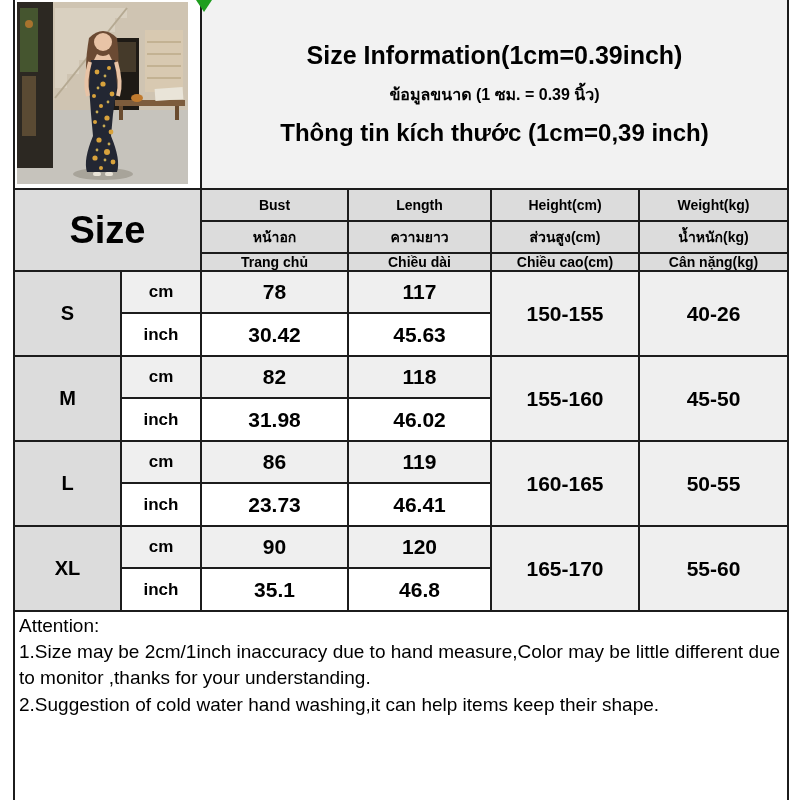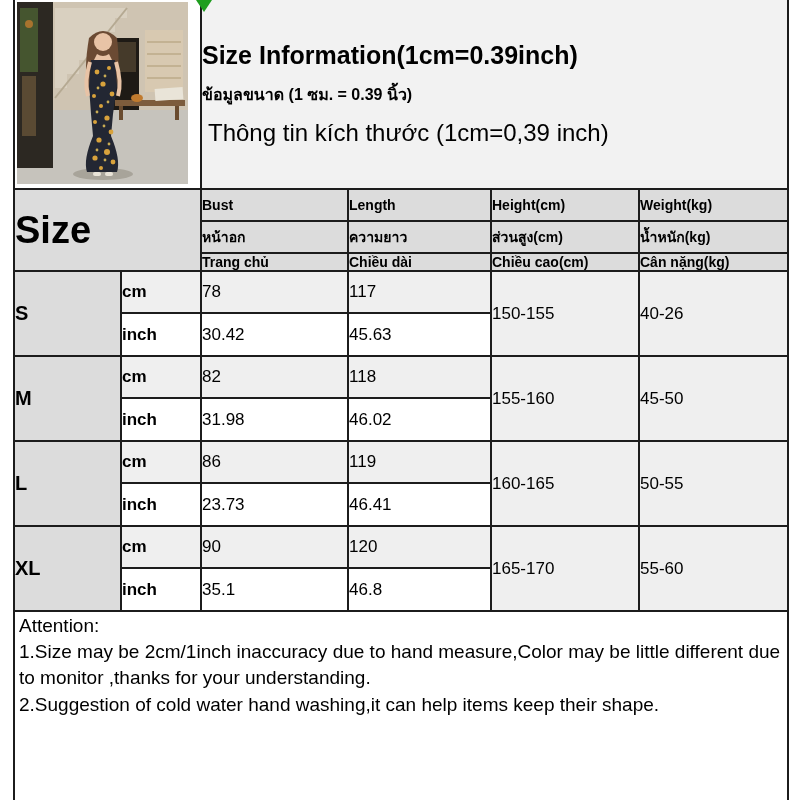--- a/index.html
+++ b/index.html
@@ -9,41 +9,41 @@
     position:relative; overflow:hidden;
   }
   .sheet { position:absolute; left:0; top:0; width:800px; height:800px; }
 
   table.size-table {
     position:absolute; left:13px; top:0;
     width:774px; border-collapse:collapse; table-layout:fixed;
   }
   td {
     border:2px solid #1c1c1c; padding:0;
-    vertical-align:middle;
+    text-align:center; vertical-align:middle;
   }
   tr.r-photo td { border-top:none; }
 
   .photo-cell { background:#ffffff; vertical-align:top; }
   .photo-cell svg { display:block; margin:2px 10px 4px 2px; }
 
   .title-cell { background:#f2f2f2; }
   .title-l1 { font-size:25px; font-weight:bold; margin:4px 0 2px 0; }
   .title-l2 { font-size:16px; font-weight:bold; margin:12px 0; }
-  .title-l3 { font-size:24px; font-weight:normal; margin:4px 6px; }
+  .title-l3 { font-size:24px; font-weight:bold; margin:4px 6px; }
 
   .gray  { background:#dcdcdc; }
   .lite  { background:#efefef; }
   .white { background:#ffffff; }
 
   .size-big  { font-size:38px; font-weight:bold; }
   .hdr       { font-size:14px; font-weight:bold; }
   .size-name { font-size:20px; font-weight:bold; }
   .unit      { font-size:17px; font-weight:bold; }
-  .val       { font-size:17px; font-weight:normal; }
+  .val       { font-size:21px; font-weight:bold; }
 
   tr.r-h1 { height:32px; } tr.r-h2 { height:32px; } tr.r-h3 { height:18px; }
   tr.r-cm { height:42px; } tr.r-inch { height:43px; }
   tr.r-photo { height:188px; }
   tr.r-att { height:206px; }
 
   .att-cell { background:#ffffff; text-align:left; vertical-align:top; }
   .att-inner { padding:1px 6px 0 4px; font-size:19px; line-height:1.38; font-weight:400; }
 
   .corner-marker {

